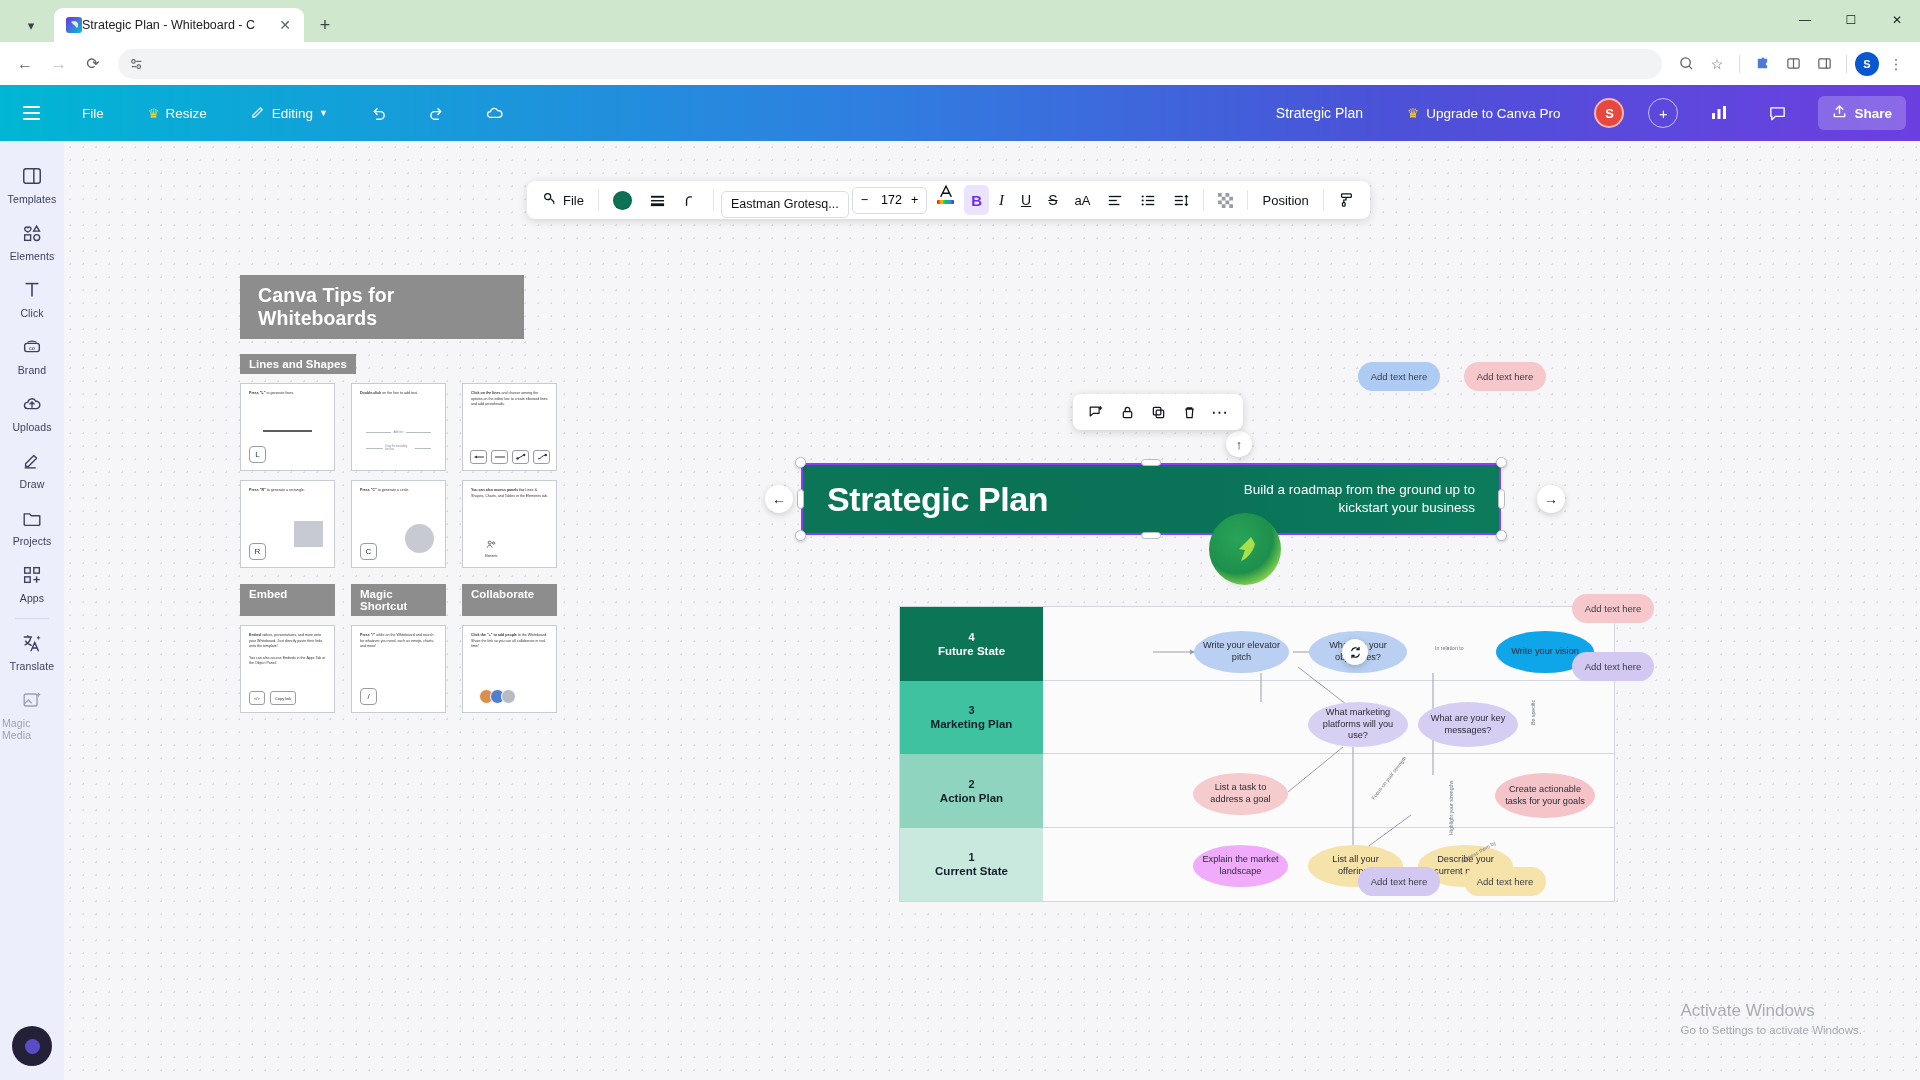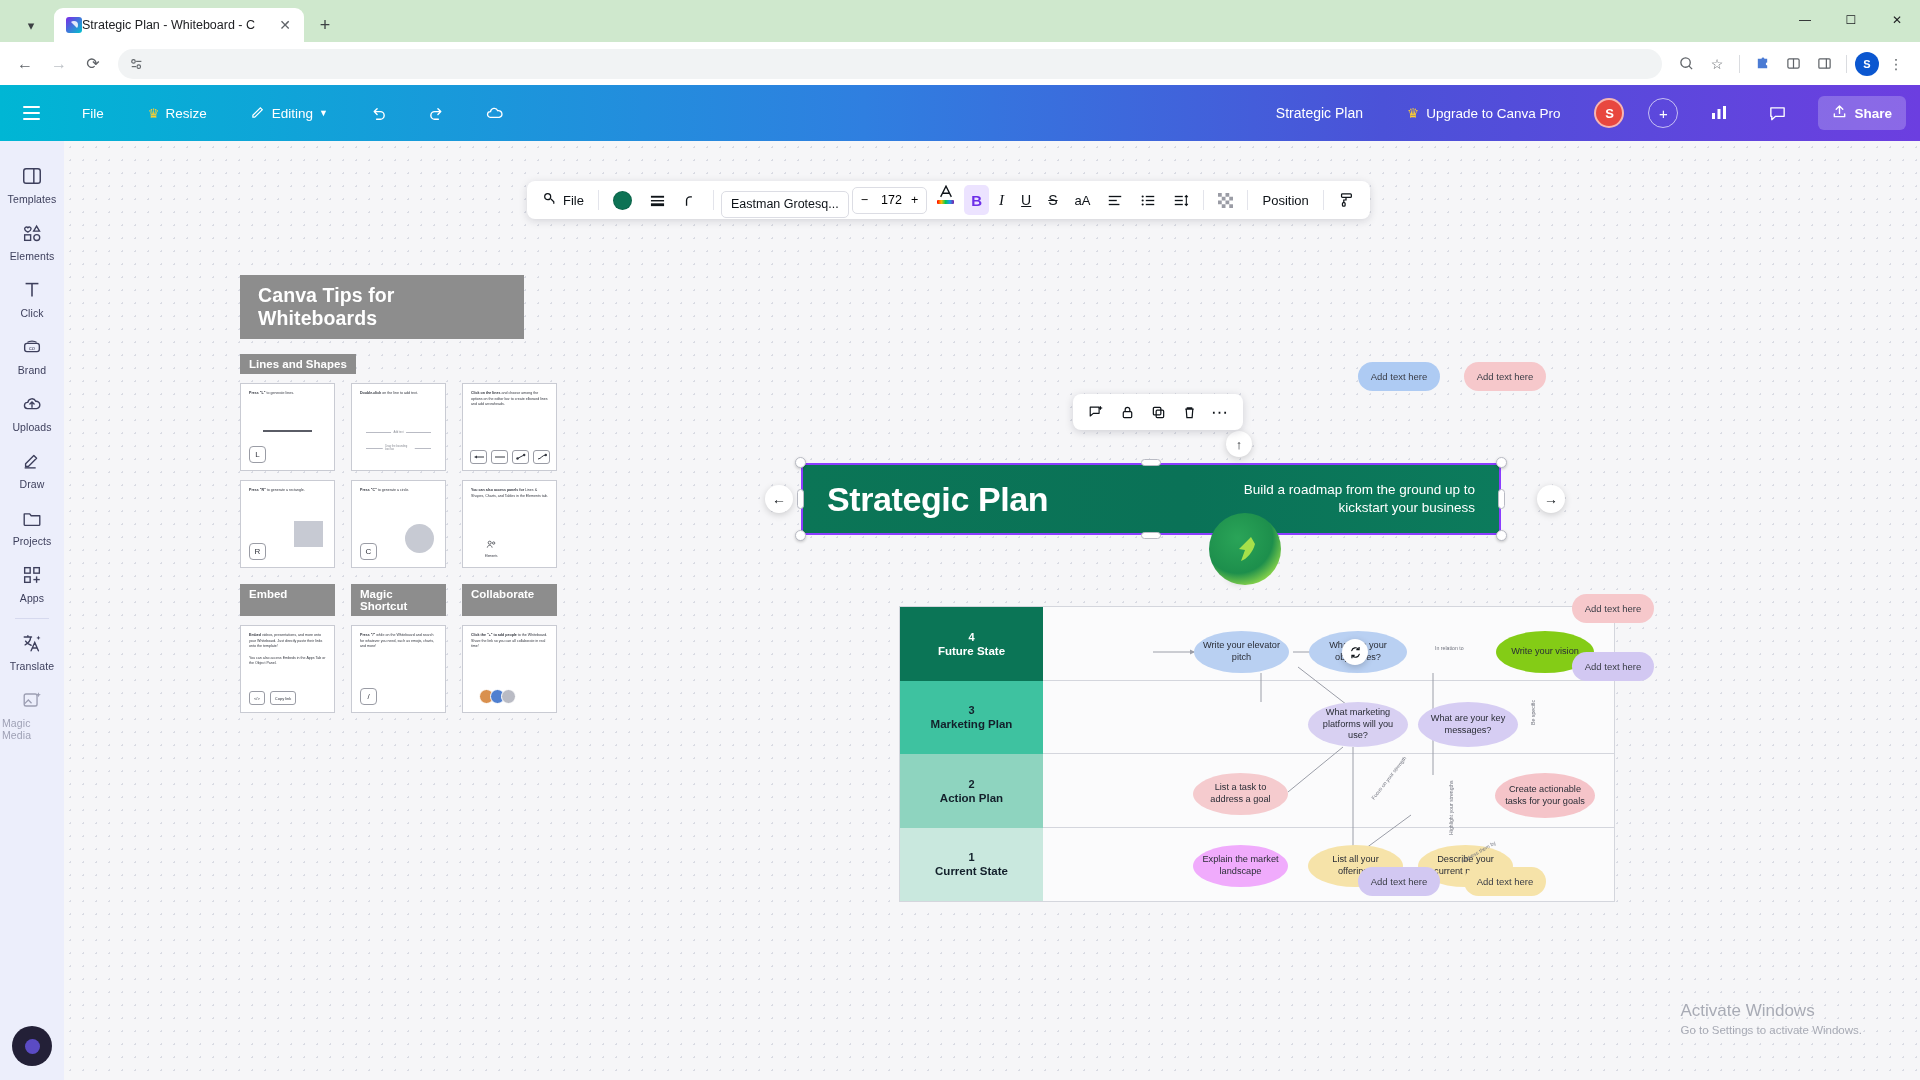--- a/index.html
+++ b/index.html
@@ -681,21 +681,21 @@
           <line x1="300" y1="258" x2="368" y2="208"></line>
         </g>
         <g fill="#9b9ea8">
           <polygon points="152,45 147,42.5 147,47.5"></polygon>
           <polygon points="345,45 340,42.5 340,47.5"></polygon>
         </g>
       </svg>
 
       <div class="node" style="left:294px; top:24px; width:95px; height:42px; background:#b9d0f2;">Write your elevator pitch</div>
       <div class="node" style="left:409px; top:24px; width:98px; height:42px; background:#b9d0f2;">What are your objectives?</div>
-      <div class="node" style="left:596px; top:24px; width:98px; height:42px; background:#84cc16;">Write your vision</div>
+      <div class="node" style="left:596px; top:24px; width:98px; height:42px; background:#0ea5e9;">Write your vision</div>
       <div class="node" style="left:408px; top:95px; width:100px; height:45px; background:#d8d0f2;">What marketing platforms will you use?</div>
       <div class="node" style="left:518px; top:95px; width:100px; height:45px; background:#d6cdf3;">What are your key messages?</div>
       <div class="node" style="left:293px; top:166px; width:95px; height:42px; background:#f5cbce;">List a task to address a goal</div>
       <div class="node" style="left:595px; top:166px; width:100px; height:45px; background:#f5c4c9;">Create actionable tasks for your goals</div>
       <div class="node" style="left:293px; top:238px; width:95px; height:42px; background:#f0abfc;">Explain the market landscape</div>
       <div class="node" style="left:408px; top:238px; width:95px; height:42px; background:#f6e3a9;">List all your offerings</div>
       <div class="node" style="left:518px; top:238px; width:95px; height:42px; background:#f6e3a9;">Describe your current position</div>
 
       <div class="edge-lbl" style="left:535px; top:38px;">In relation to</div>
       <div class="edge-lbl" style="left:630px; top:118px; transform:rotate(-90deg); transform-origin:left top;">Be specific</div>

